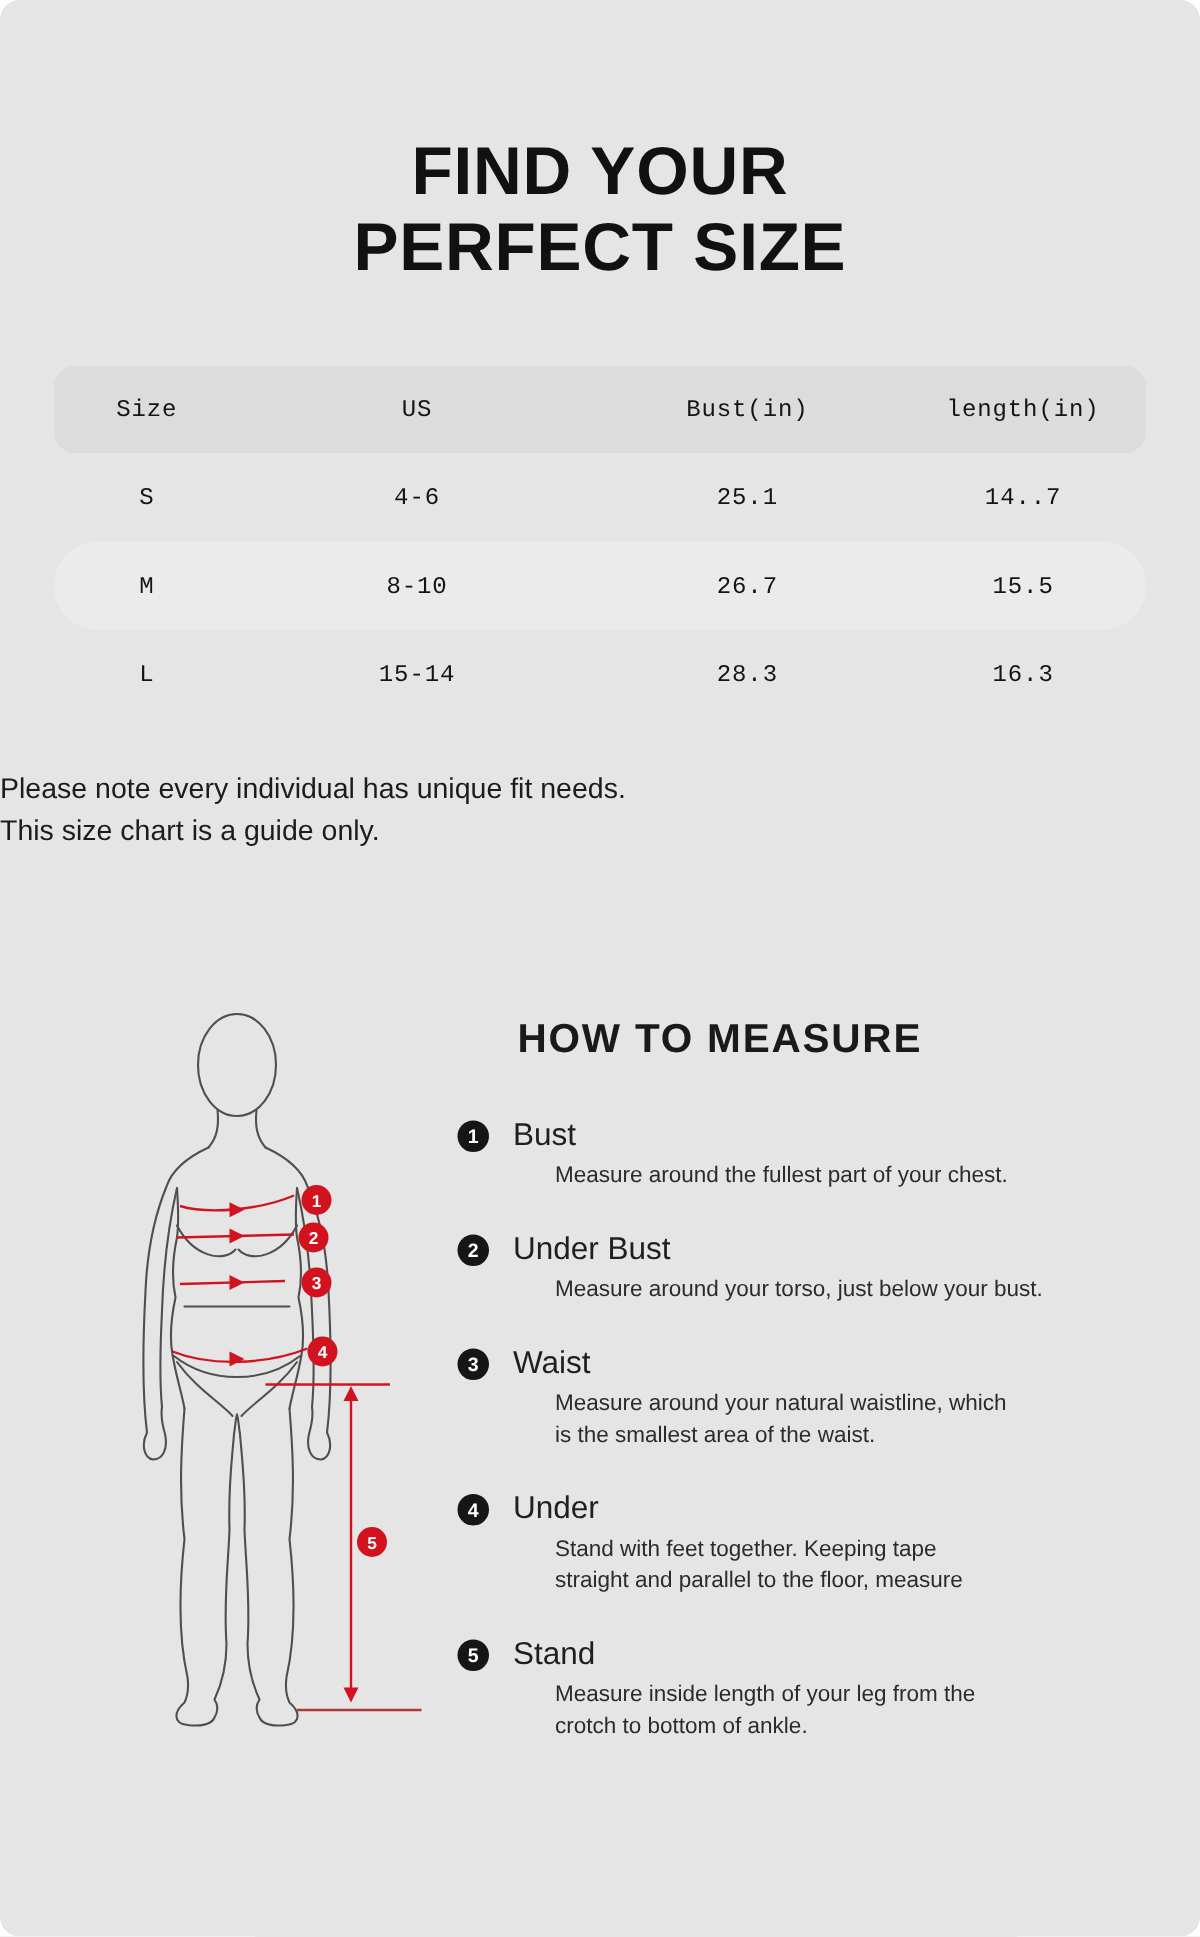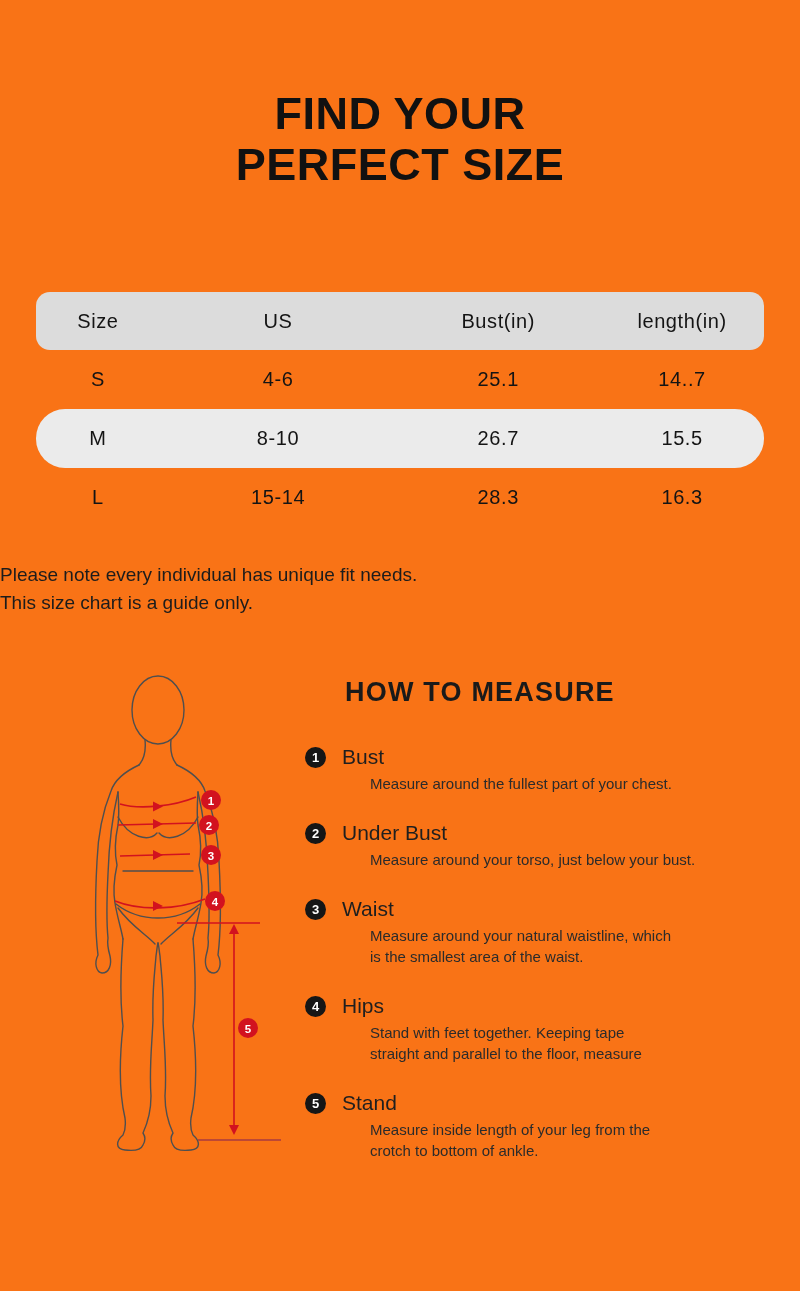--- a/index.html
+++ b/index.html
@@ -1,24 +1,24 @@
 <!DOCTYPE html>
 <html><head>
 <meta charset="utf-8">
 <style>
   * { box-sizing: border-box; }
   body { margin:0; background:#fff; font-family:"Liberation Sans", sans-serif; color:#1a1a1a; }
-  .page { position:relative; width:800px; height:1291px; background:#f97316; overflow:hidden; margin:0 auto; }
+  .page { position:relative; width:800px; height:1291px; background:#e5e5e5; overflow:hidden; margin:0 auto;border-radius:13px; }
 
   
   .title { margin:88px 0 0; text-align:center; font-size:45px; line-height:51px;
            font-weight:700; letter-spacing:0.5px; color:#111; }
 
   
-  .size-table { margin:102px 36px 0; font-size:20px; color:#141414; }
+  .size-table { margin:54px 36px 0; font-size:16px; color:#141414;font-family:Liberation Mono, monospace; }
   .grid-row { display:grid; grid-template-columns:17% 32.5% 28% 22.5%; align-items:center; }
   .thead { height:58px; background:#dcdcdc; border-radius:14px; }
   .trow { height:59px; }
   .trow.highlight { background:#ebebeb; border-radius:29px; }
   .cell { text-align:center; letter-spacing:0.6px; }
 
   
   .note { margin:34px 0 0; font-size:19px; line-height:28px; color:#1c1c1c; }
 
   
@@ -150,21 +150,21 @@
         <div class="step-text">
           <div class="step-title">Waist</div>
           <div class="step-desc">Measure around your natural waistline, which
 is the smallest area of the waist.</div>
         </div>
       </div>
 
       <div class="step">
         <span class="badge">4</span>
         <div class="step-text">
-          <div class="step-title">Hips</div>
+          <div class="step-title">Under</div>
           <div class="step-desc">Stand with feet together. Keeping tape
 straight and parallel to the floor, measure</div>
         </div>
       </div>
 
       <div class="step">
         <span class="badge">5</span>
         <div class="step-text">
           <div class="step-title">Stand</div>
           <div class="step-desc">Measure inside length of your leg from the

